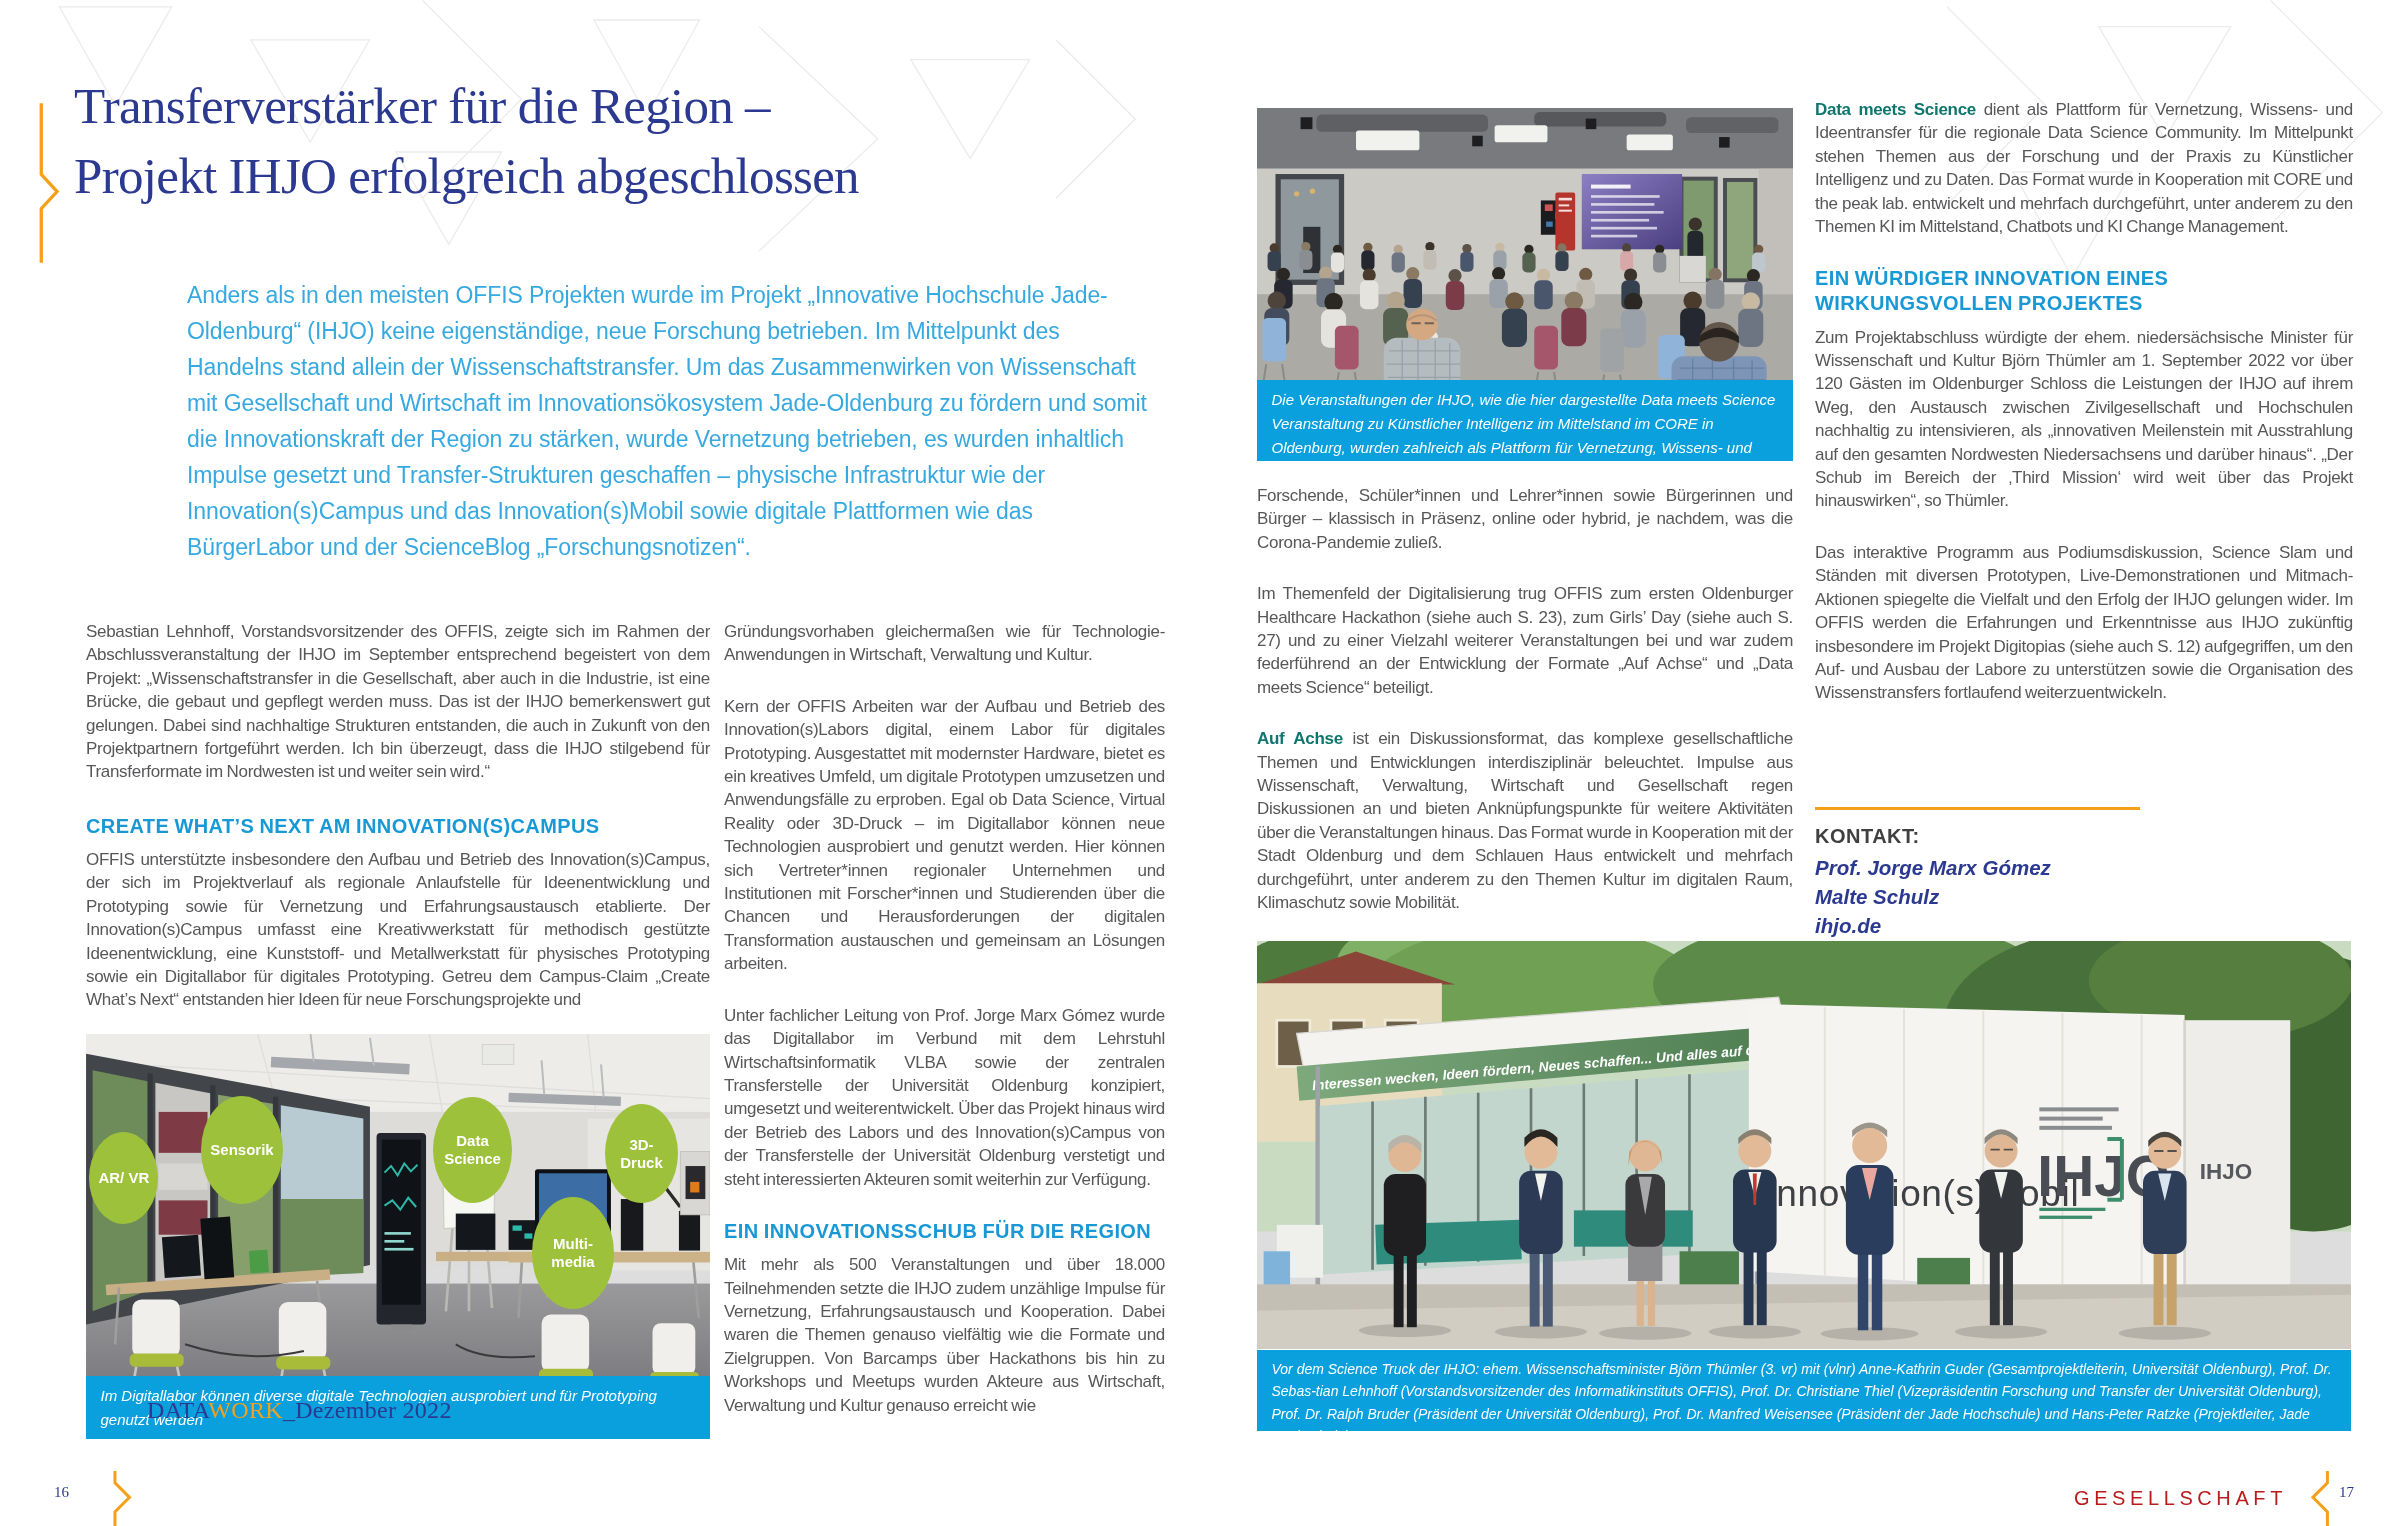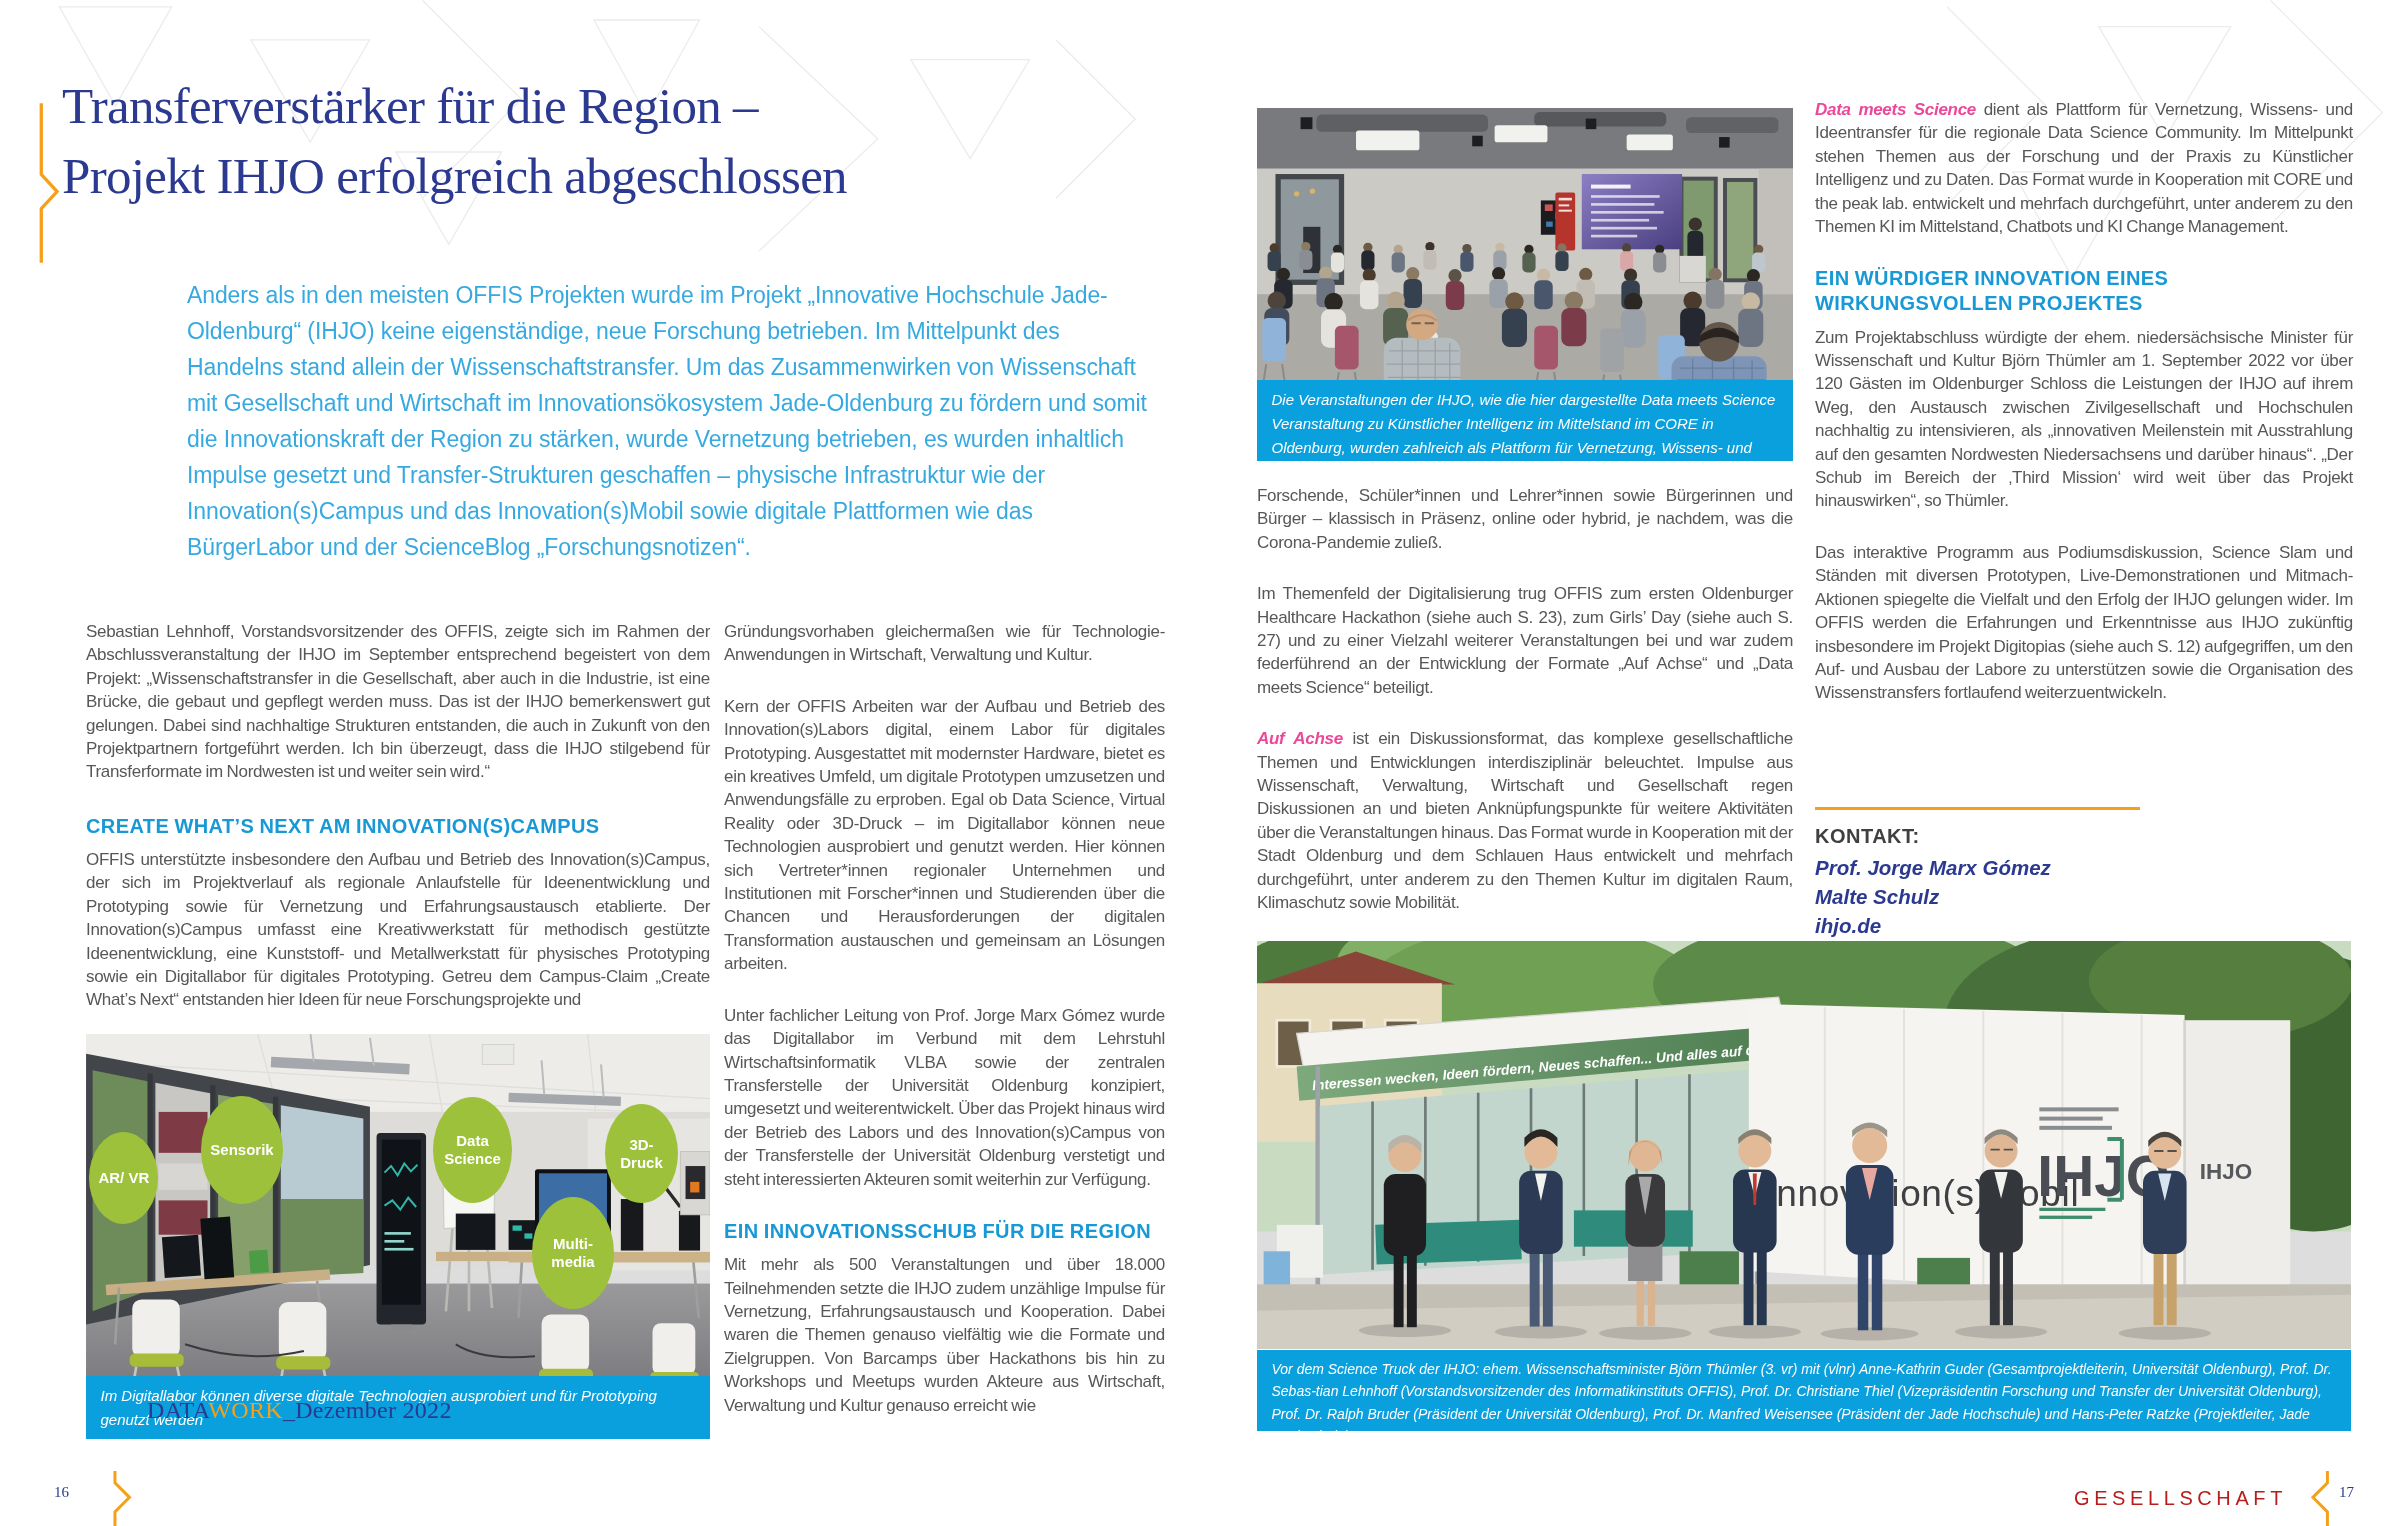--- a/index.html
+++ b/index.html
@@ -13,21 +13,21 @@
             font-size:51px;line-height:70px;letter-spacing:-0.7px;}
   
   .intro{color:#36A9E1;font-size:23px;line-height:36px;letter-spacing:-0.1px;}
   
   .bt{font-size:17px;line-height:23.4px;letter-spacing:-0.3px;word-spacing:-0.7px;
       text-align:justify;color:#57575A;}
   .bt p{margin:0 0 28px 0;}
   .bt p:last-child{margin-bottom:0;}
   .sec-head{color:#1899D6;font-weight:700;font-size:20px;line-height:25px;
             letter-spacing:0.4px;margin:30px 0 9.2px 0;text-align:left;}
-  b.lead{color:#ec4899;font-style:italic;}
+  b.lead{color:#0f766e;}
   
   .caption{background:#0AA0DE;color:#ffffff;font-style:italic;font-size:15px;line-height:24px;
            padding:8px 14.5px;box-sizing:border-box;text-align:left;letter-spacing:0;}
   .caption.small{font-size:14px;line-height:22.4px;}
   
   .photo{overflow:hidden;background:#DDD;}
   .photo svg{display:block;}
   
   .lab-label{position:absolute;background:#9DC13B;color:#fff;font-weight:700;
              border-radius:50%;display:flex;align-items:center;justify-content:center;
@@ -59,21 +59,21 @@
     <polyline points="2950,10 3100,160 2950,310"></polyline>
     <polygon points="3180,40 3380,40 3280,210"></polygon>
     <polyline points="3440,0 3610,170 3440,340"></polyline>
     <polygon points="3050,260 3230,260 3140,420"></polygon>
   </svg>
 
   <svg class="abs" style="left:36px;top:103px;" width="29" height="160" viewBox="0 0 44 242">
     <path d="M8,0 V108 L32,134 L8,160 V242" fill="none" stroke="#F5A01B" stroke-width="5"></path>
   </svg>
 
-  <h1 class="abs headline" style="left:62px;top:71px;width:1109px;margin:0;font-weight:400;">
+  <h1 class="abs headline" style="left:74px;top:71px;width:1109px;margin:0;font-weight:400;">
     <span style="display:block">Transferverstärker für die Region –</span>
     <span style="display:block">Projekt IHJO erfolgreich abgeschlossen</span>
   </h1>
 
   <div class="abs intro" style="left:187px;top:277px;width:967px;">Anders als in den meisten OFFIS Projekten wurde im Projekt „Innovative Hochschule Jade-Oldenburg“ (IHJO) keine eigenständige, neue Forschung betrieben. Im Mittelpunkt des Handelns stand allein der Wissenschaftstransfer. Um das Zusammenwirken von Wissenschaft mit Gesellschaft und Wirtschaft im Innovationsökosystem Jade-Oldenburg zu fördern und somit die Innovationskraft der Region zu stärken, wurde Vernetzung betrieben, es wurden inhaltlich Impulse gesetzt und Transfer-Strukturen geschaffen – physische Infrastruktur wie der Innovation(s)Campus und das Innovation(s)Mobil sowie digitale Plattformen wie das BürgerLabor und der ScienceBlog „Forschungsnotizen“.</div>
 
   <div class="abs bt" style="left:86px;top:620px;width:624px;">
     <p>Sebastian Lehnhoff, Vorstandsvorsitzender des OFFIS, zeigte sich im Rahmen der Abschlussveranstaltung der IHJO im September entsprechend begeistert von dem Projekt: „Wissenschaftstransfer in die Gesellschaft, aber auch in die Industrie, ist eine Brücke, die gebaut und gepflegt werden muss. Das ist der IHJO bemerkenswert gut gelungen. Dabei sind nachhaltige Strukturen entstanden, die auch in Zukunft von den Projektpartnern fortgeführt werden. Ich bin überzeugt, dass die IHJO stilgebend für Transferformate im Nordwesten ist und weiter sein wird.“</p>
     <div class="sec-head">CREATE WHAT’S NEXT AM INNOVATION(S)CAMPUS</div>
     <p>OFFIS unterstützte insbesondere den Aufbau und Betrieb des Innovation(s)Campus, der sich im Projektverlauf als regionale Anlaufstelle für Ideenentwicklung und Prototyping sowie für Vernetzung und Erfahrungsaustausch etablierte. Der Innovation(s)Campus umfasst eine Kreativwerkstatt für methodisch gestützte Ideenentwicklung, eine Kunststoff- und Metallwerkstatt für physisches Prototyping sowie ein Digitallabor für digitales Prototyping. Getreu dem Campus-Claim „Create What’s Next“ entstanden hier Ideen für neue Forschungsprojekte und</p>

